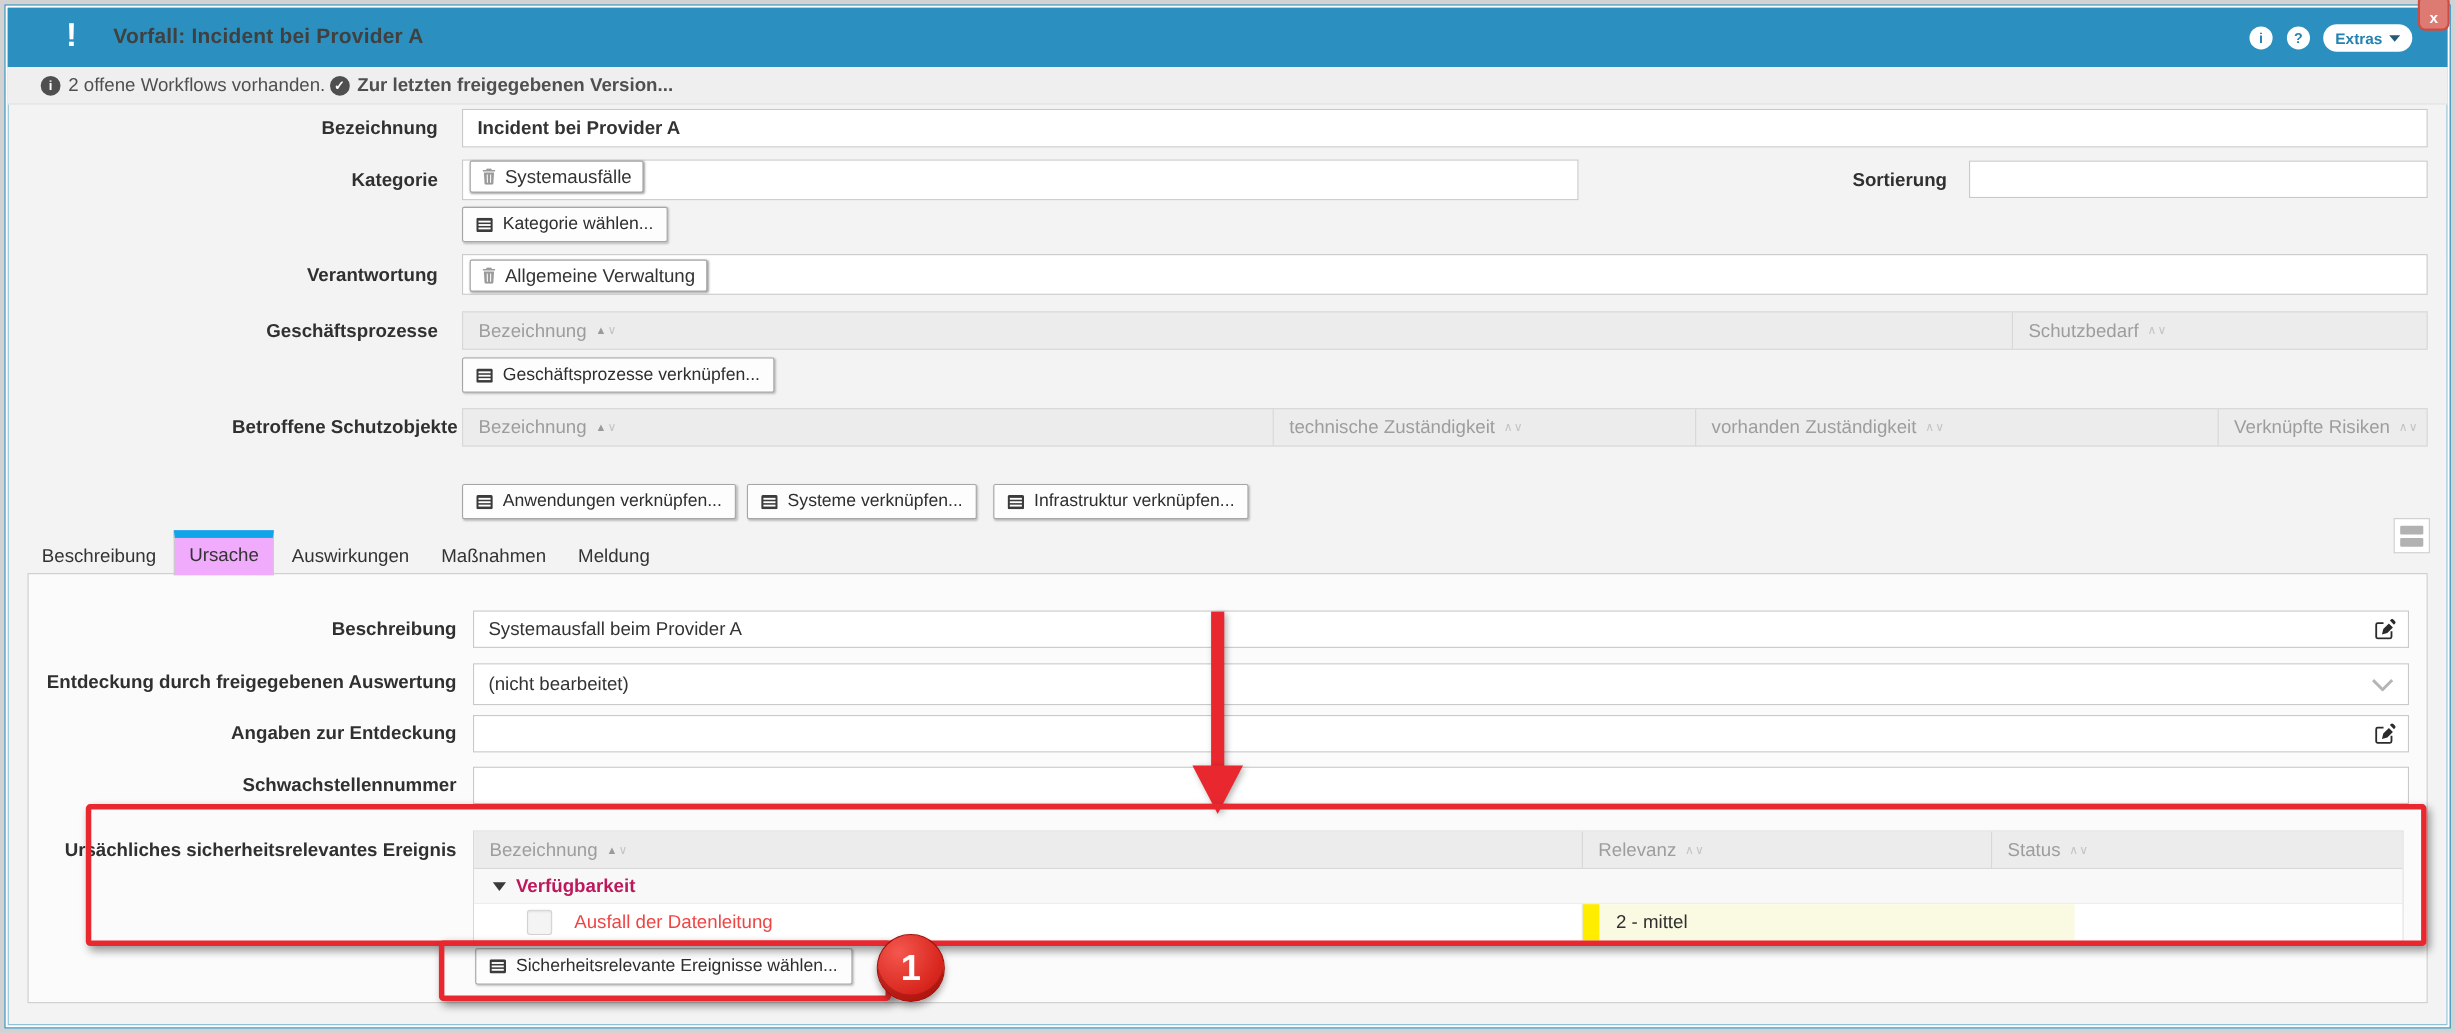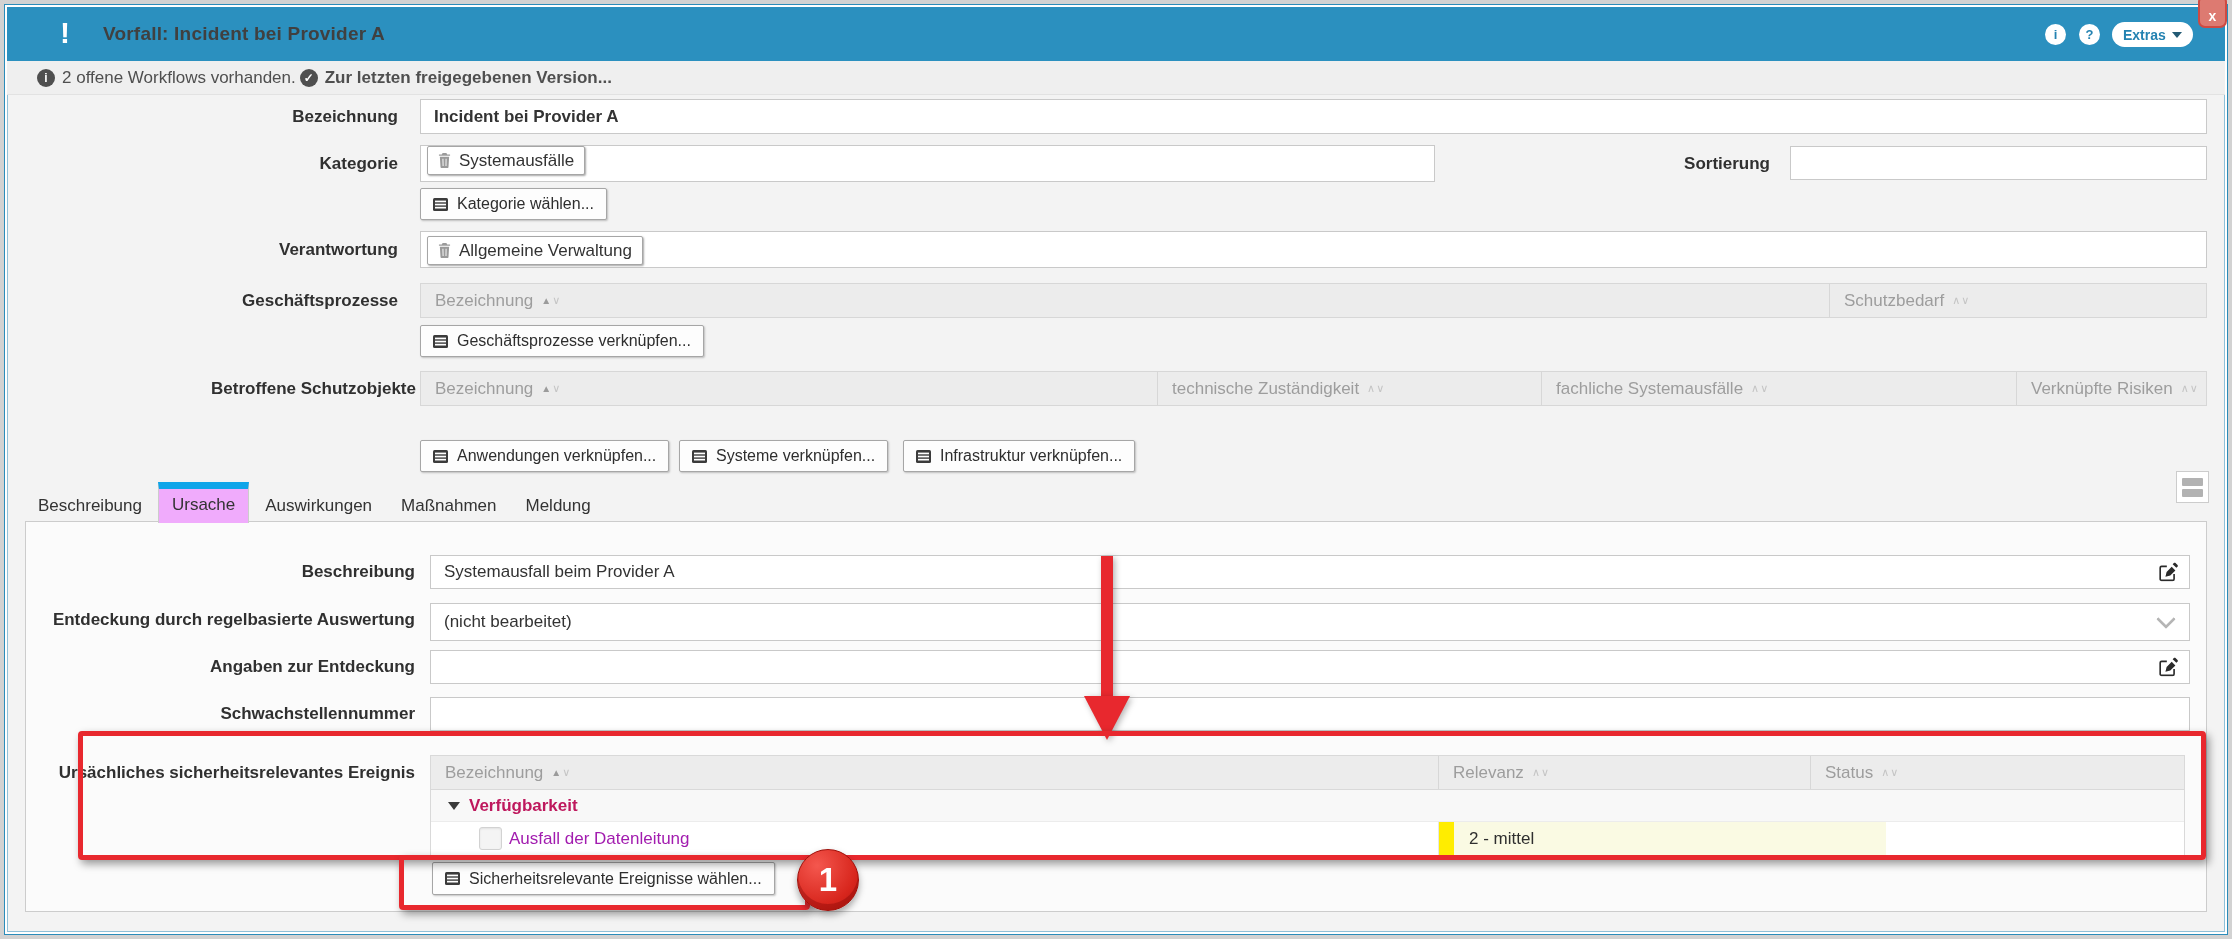--- a/index.html
+++ b/index.html
@@ -175,21 +175,21 @@
 <div class="abs thead" style="left:420px;top:371px;width:1787px;height:35px">
   <div class="th" style="width:736px">
     <span>Bezeichnung</span>
     <span class="sort"><span class="asc">▲</span><span>∨</span></span>
   </div>
   <div class="th" style="width:384px">
     <span>technische Zuständigkeit</span>
     <span class="sort"><span>∧</span><span>∨</span></span>
   </div>
   <div class="th" style="width:475px">
-    <span>fachliche Systemausfälle</span>
+    <span>vorhanden Zuständigkeit</span>
     <span class="sort"><span>∧</span><span>∨</span></span>
   </div>
   <div class="th" style="flex:1">
     <span>Verknüpfte Risiken</span>
     <span class="sort"><span>∧</span><span>∨</span></span>
   </div>
 </div>
 <div class="abs btn" style="left:420px;top:440px">
   <span class="icon-svg">
       <svg width="15" height="13" viewBox="0 0 15 13">
@@ -241,21 +241,21 @@
 <div class="abs tbox" style="left:430px;top:555px;width:1760px;height:34px">
   <div class="tbox-text">Systemausfall beim Provider A</div>
   <span class="edit-icon icon-svg">
       <svg width="19" height="19" viewBox="0 0 16 16">
         <path fill="none" stroke="#2b2b2b" stroke-width="1.4" d="M12.7 9.6v4.2c0 .7-.5 1.2-1.2 1.2H2.2c-.7 0-1.2-.5-1.2-1.2V4.5c0-.7.5-1.2 1.2-1.2h4.4"></path>
         <path fill="#2b2b2b" d="M15.6 2.1 13.9.4c-.4-.4-1-.4-1.4 0l-1 1 3.1 3.1 1-1c.4-.4.4-1 0-1.4zM6.4 7.9l-1 4.1 4.1-1 4.3-4.3L10.7 3.6 6.4 7.9z"></path>
       </svg>
     </span>
 </div>
 
-<div class="abs flabel" style="left:0;width:415px;top:603px;line-height:34px">Entdeckung durch regelbasierte Auswertung</div>
+<div class="abs flabel" style="left:0;width:415px;top:603px;line-height:34px">Entdeckung durch freigegebenen Auswertung</div>
 <div class="abs tbox" style="left:430px;top:603px;width:1760px;height:38px">
   <div class="tbox-text">(nicht bearbeitet)</div>
   <span class="chevron"></span>
 </div>
 
 <div class="abs flabel" style="left:0;width:415px;top:650px;line-height:34px">Angaben zur Entdeckung</div>
 <div class="abs tbox" style="left:430px;top:650px;width:1760px;height:34px">
   <div class="tbox-text"></div>
   <span class="edit-icon icon-svg">
       <svg width="19" height="19" viewBox="0 0 16 16">
@@ -286,21 +286,21 @@
       <span class="sort"><span>∧</span><span>∨</span></span>
     </div>
   </div>
   <div class="erow" style="height:32px;background:#f8f8f8;border-bottom:1px solid #ececec;display:flex;align-items:center;padding-left:17px;box-sizing:border-box">
     <span class="group-caret"></span>
     <span style="font-size:17px;font-weight:bold;color:#be185d">Verfügbarkeit</span>
   </div>
   <div class="erow" style="height:33px;background:#fff">
     <div class="ecell" style="left:0;width:1007px;padding-left:48px">
       <span class="checkbox"></span>
-      <span style="margin-left:7px;font-size:17px;color:#a21caf">Ausfall der Datenleitung</span>
+      <span style="margin-left:20px;font-size:17px;color:#ef4444">Ausfall der Datenleitung</span>
     </div>
     <div class="ecell" style="left:1007px;width:448px;background:#fafae3;border-left:1px solid #e6e6e6">
       <span style="width:15px;height:33px;background:#ffed00;flex:none"></span>
       <span style="margin-left:15px;font-size:17px;color:#2f2f2f">2 - mittel</span>
     </div>
   </div>
 </div>
 
 <div class="abs btn" style="left:432px;top:862px;height:31px">
   <span class="icon-svg">

